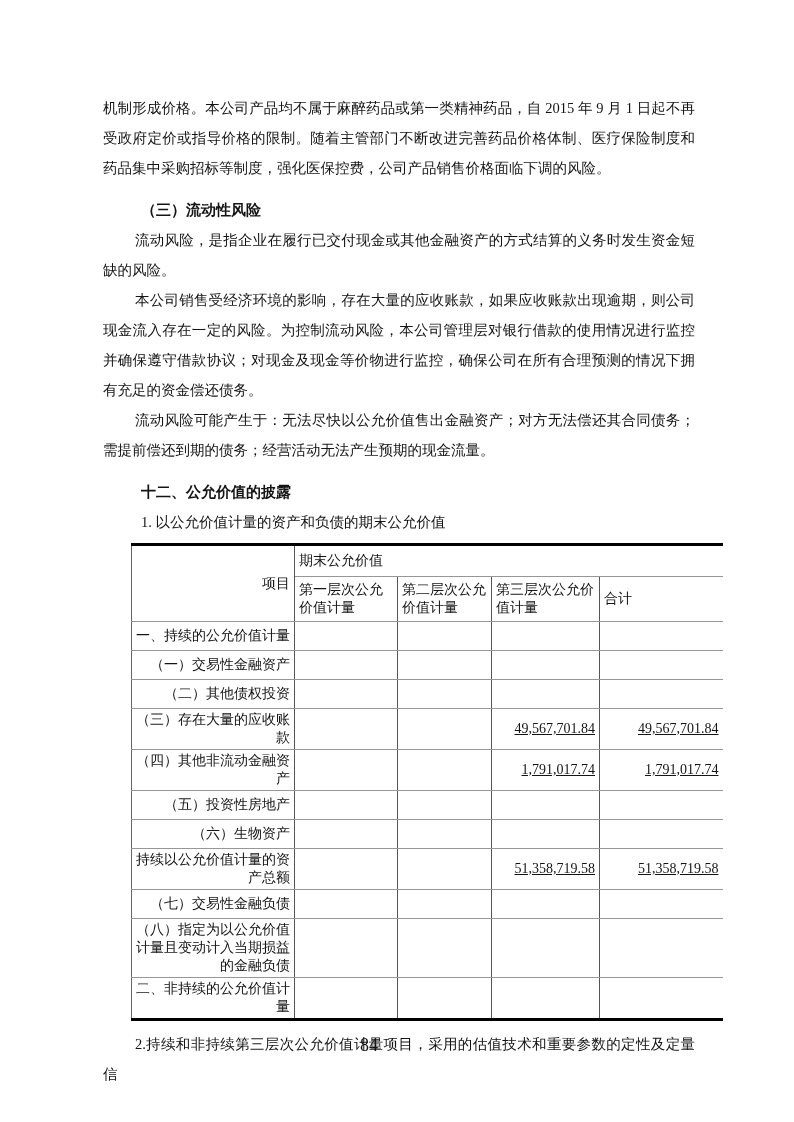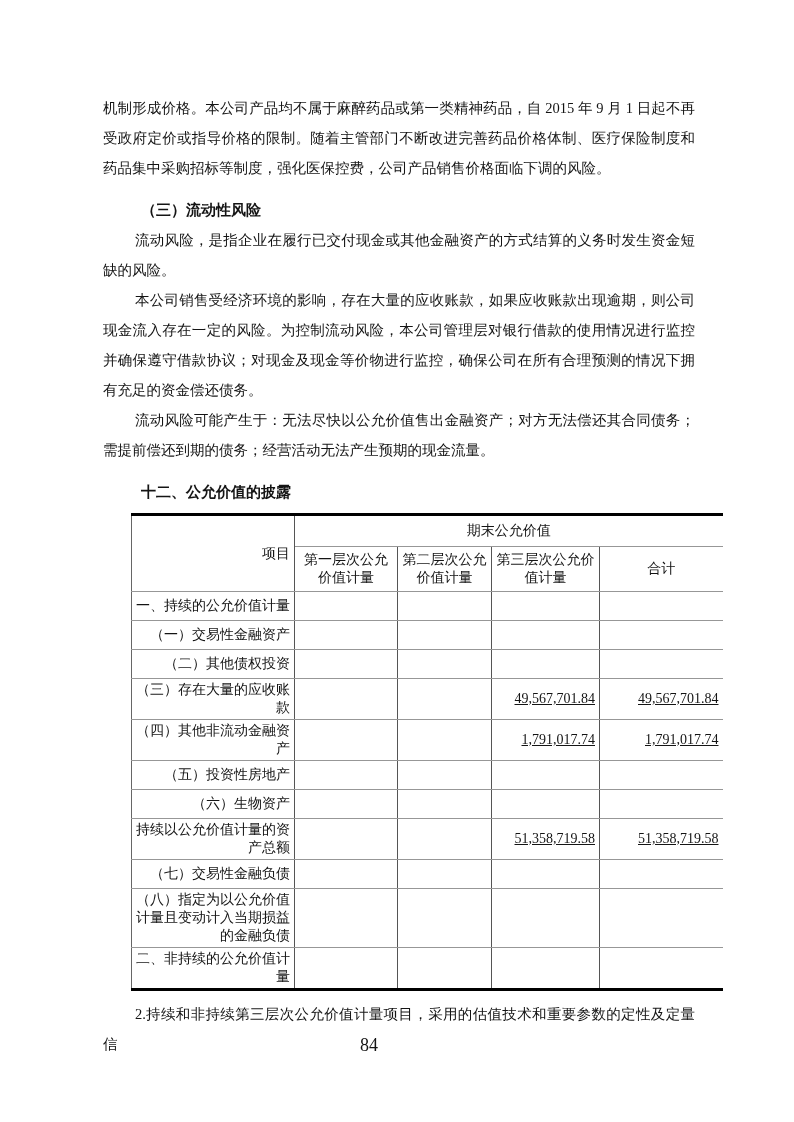--- a/index.html
+++ b/index.html
@@ -61,21 +61,21 @@
     border-right: 1px solid #555;
     border-bottom: 1px solid #979797;
     overflow: hidden;
     word-break: break-all;
   }
   table.fv td:last-child { border-right: none; }
   table.fv tr.h1row td { height: 26px; }
   table.fv tr.h2row td { height: 40px; }
   table.fv tbody tr { height: 29px; }
   table.fv tbody tr:last-child td { border-bottom: none; }
-  .hc { text-align: center; }
+  .hc { }
   .c-item { text-align: right; padding-left: 4px; padding-right: 1px; }
   .c-num { text-align: right; padding-right: 6px; text-decoration: underline; }
   .pageno {
     position: absolute;
     left: 0; top: 1036px;
     width: 738px;
     text-align: center;
     font-size: 18px;
     line-height: 18px;
   }
@@ -91,20 +91,21 @@
     <h3 class="heading">（三）流动性风险</h3>
 
     <p class="para">流动风险，是指企业在履行已交付现金或其他金融资产的方式结算的义务时发生资金短缺的风险。</p>
 
     <p class="para">本公司销售受经济环境的影响，存在大量的应收账款，如果应收账款出现逾期，则公司现金流入存在一定的风险。为控制流动风险，本公司管理层对银行借款的使用情况进行监控并确保遵守借款协议；对现金及现金等价物进行监控，确保公司在所有合理预测的情况下拥有充足的资金偿还债务。</p>
 
     <p class="para">流动风险可能产生于：无法尽快以公允价值售出金融资产；对方无法偿还其合同债务；需提前偿还到期的债务；经营活动无法产生预期的现金流量。</p>
 
     <h3 class="heading">十二、公允价值的披露</h3>
 
+    <p class="subitem">1. 以公允价值计量的资产和负债的期末公允价值</p>
 
     <table class="fv">
       <colgroup>
         <col style="width:163px">
         <col style="width:103px">
         <col style="width:94px">
         <col style="width:108px">
         <col style="width:123px">
       </colgroup>
       <thead>

